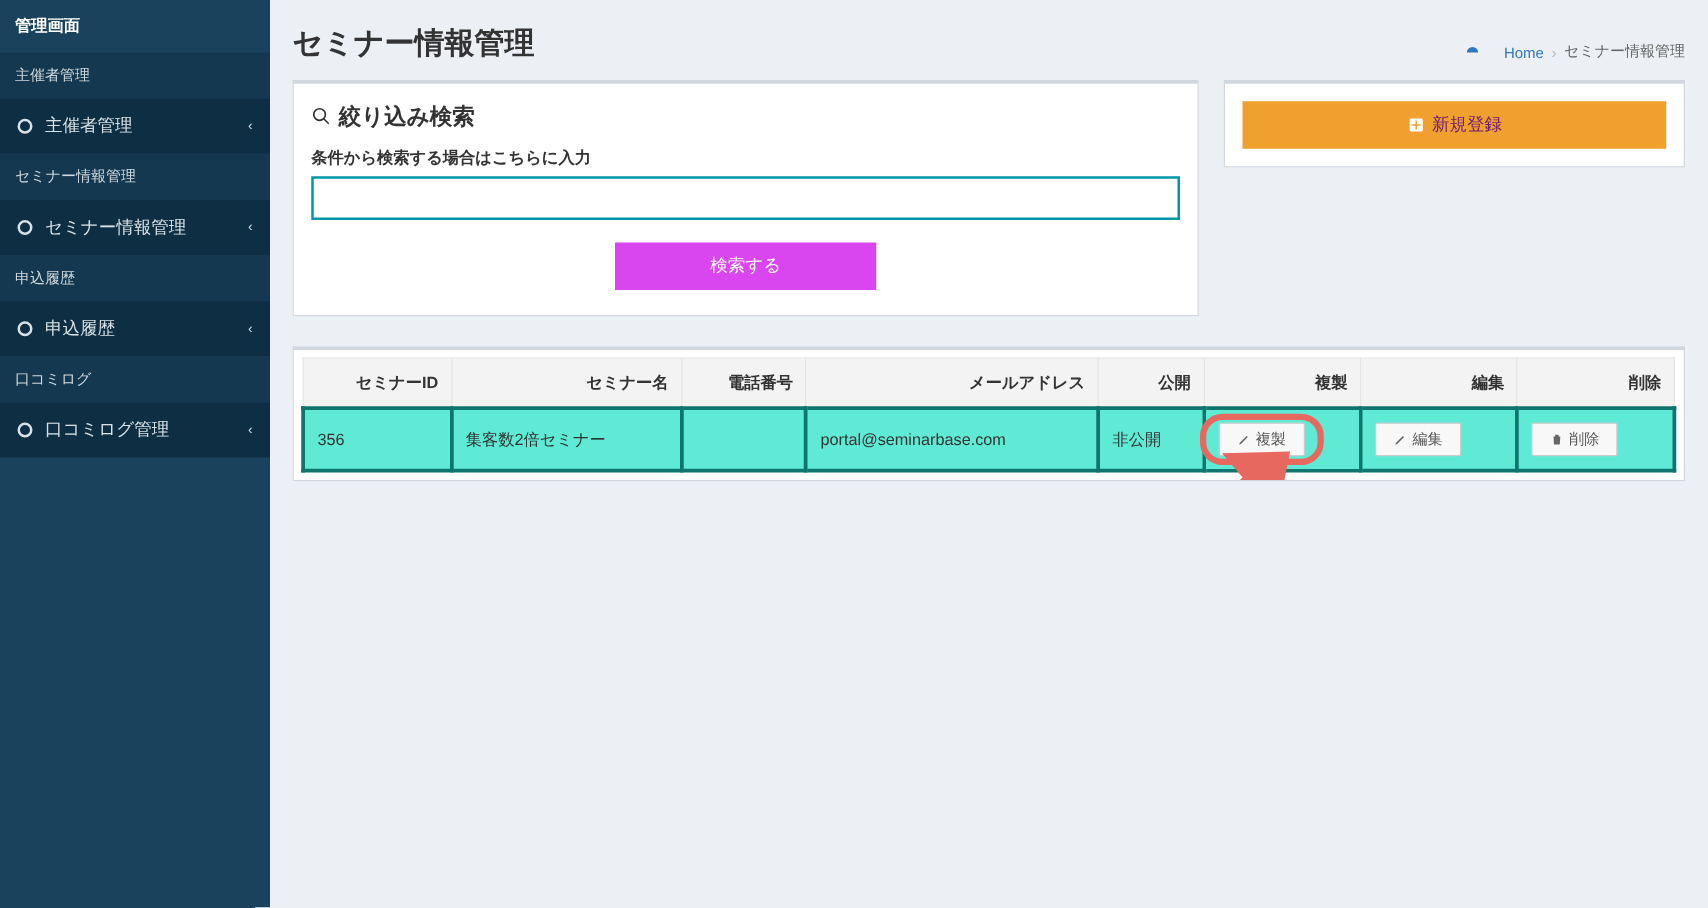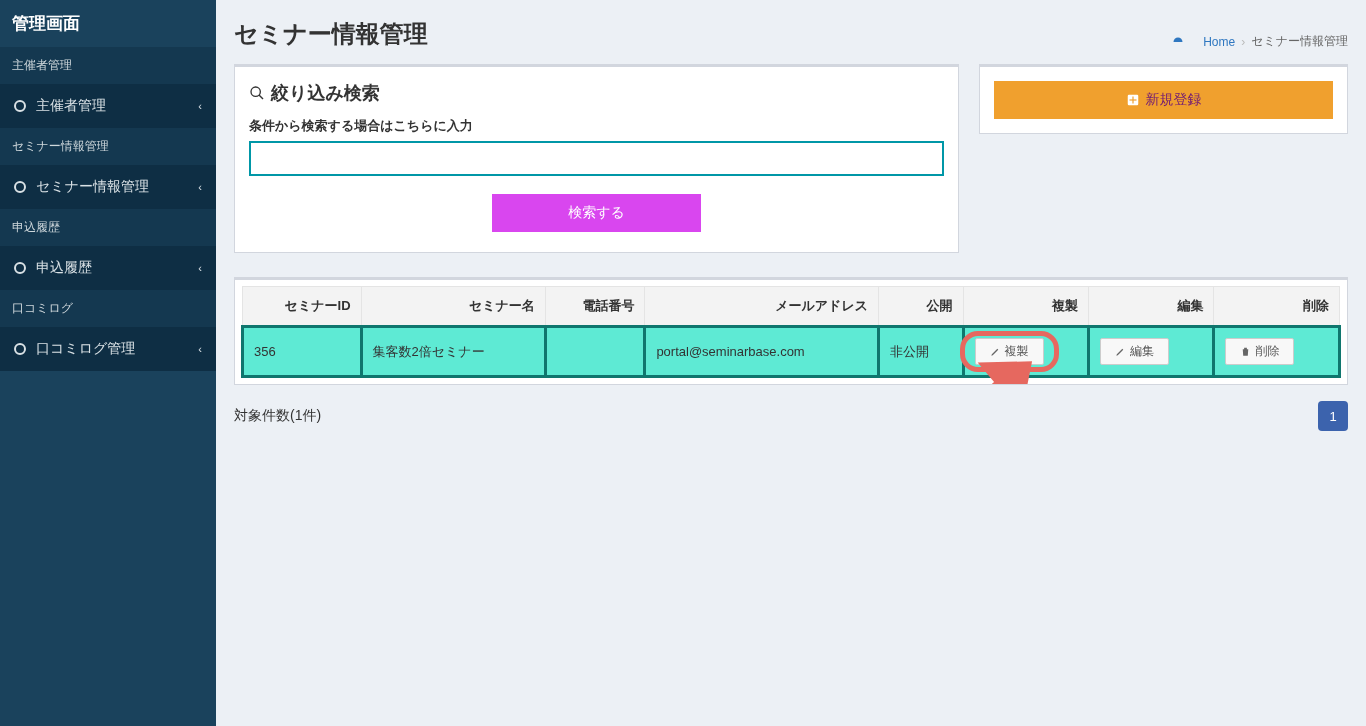--- a/index.html
+++ b/index.html
@@ -1,21 +1,21 @@
 <!DOCTYPE html>
 <html><head>
 <meta charset="utf-8">
 <style>
 * { margin: 0; padding: 0; box-sizing: border-box; }
 body { font-family: -apple-system, BlinkMacSystemFont, "Segoe UI", "Hiragino Sans", Meiryo, sans-serif; background: #ecf0f5; color: #333; font-size: 14px; }
 .app { display: flex; min-height: 100vh; }
 
 
 .sidebar { width: 216px; background: #1a425c; color: #fff; flex-shrink: 0; }
-.sidebar-brand { padding: 12px 12px; font-size: 17px; font-weight: 600; color:#fff; }
+.sidebar-brand { padding: 12px 12px; font-size: 13px; font-weight: 600; color:#fff; }
 .sidebar-section { background: #143850; color: #cfd8dc; font-size: 12px; padding: 10px 12px; }
 .sidebar-item { display:flex; align-items:center; justify-content:space-between; padding: 13px 14px; background:#0e2e44; cursor:pointer; color:#d9e1e5; font-size:14px; }
 .sidebar-item .circle { width:12px; height:12px; border:2px solid #d9e1e5; border-radius:50%; display:inline-block; margin-right:10px; }
 .sidebar-item .left { display:flex; align-items:center; }
 .sidebar-item .chev { font-size: 11px; color:#d9e1e5; }
 
 
 .main { flex:1; display:flex; flex-direction:column; }
 .topbar { height:44px; background:#0097a7; color:#fff; display:flex; align-items:center; justify-content:space-between; padding:0 14px; }
 .topbar .bars { cursor:pointer; display:flex; flex-direction:column; gap:3px; }
@@ -200,21 +200,15 @@
         </table>
         <div class="arrow" style="left:660px; top:40px;">
           <svg viewBox="0 0 200 200">
               <g transform="rotate(-40 100 100)">
                 <path d="M30 110 L130 110 L130 140 L180 100 L130 60 L130 90 L30 90 Z" fill="#e6685f"></path>
               </g>
             </svg>
         </div>
       </div>
 
-      <div class="footer-row">
-        <div class="count-label">対象件数(1件)</div>
-        <div class="pagination">
-          <div class="page-btn">1</div>
-        </div>
-      </div>
     </div>
   </div>
 </div>
 
 </body></html>

